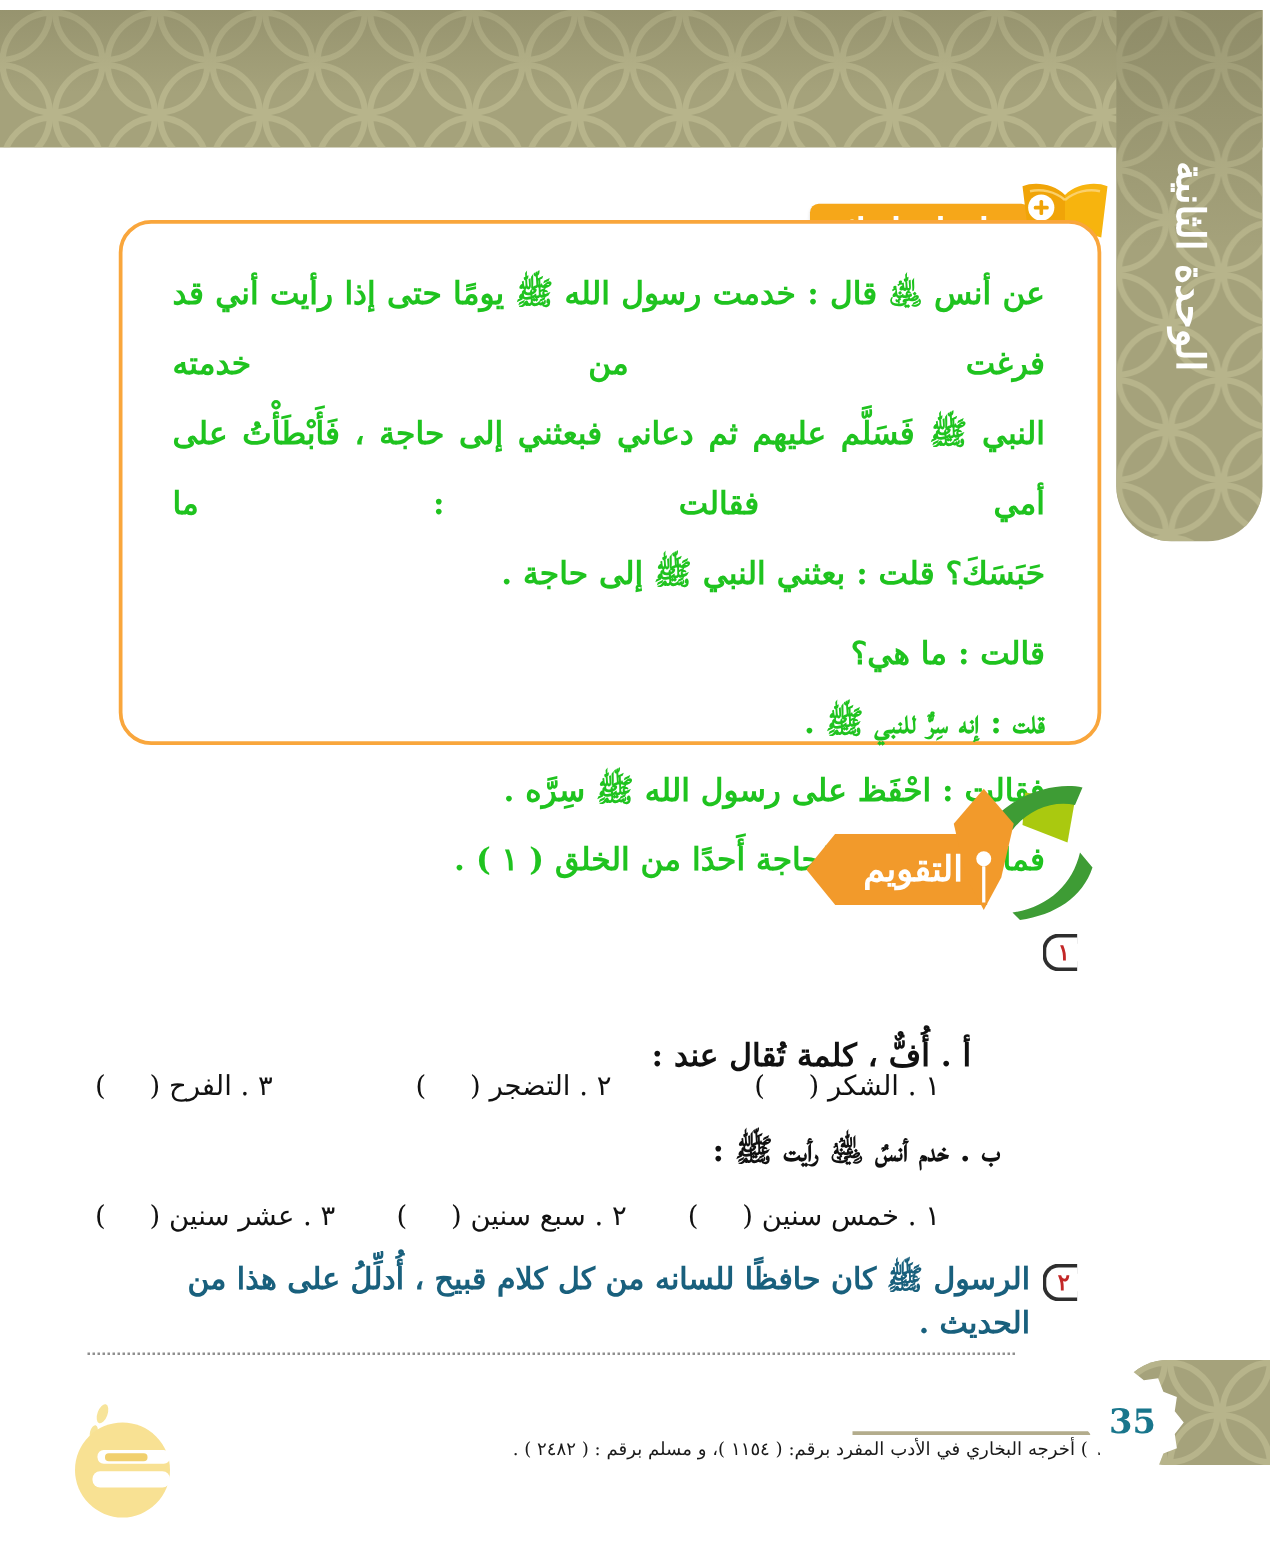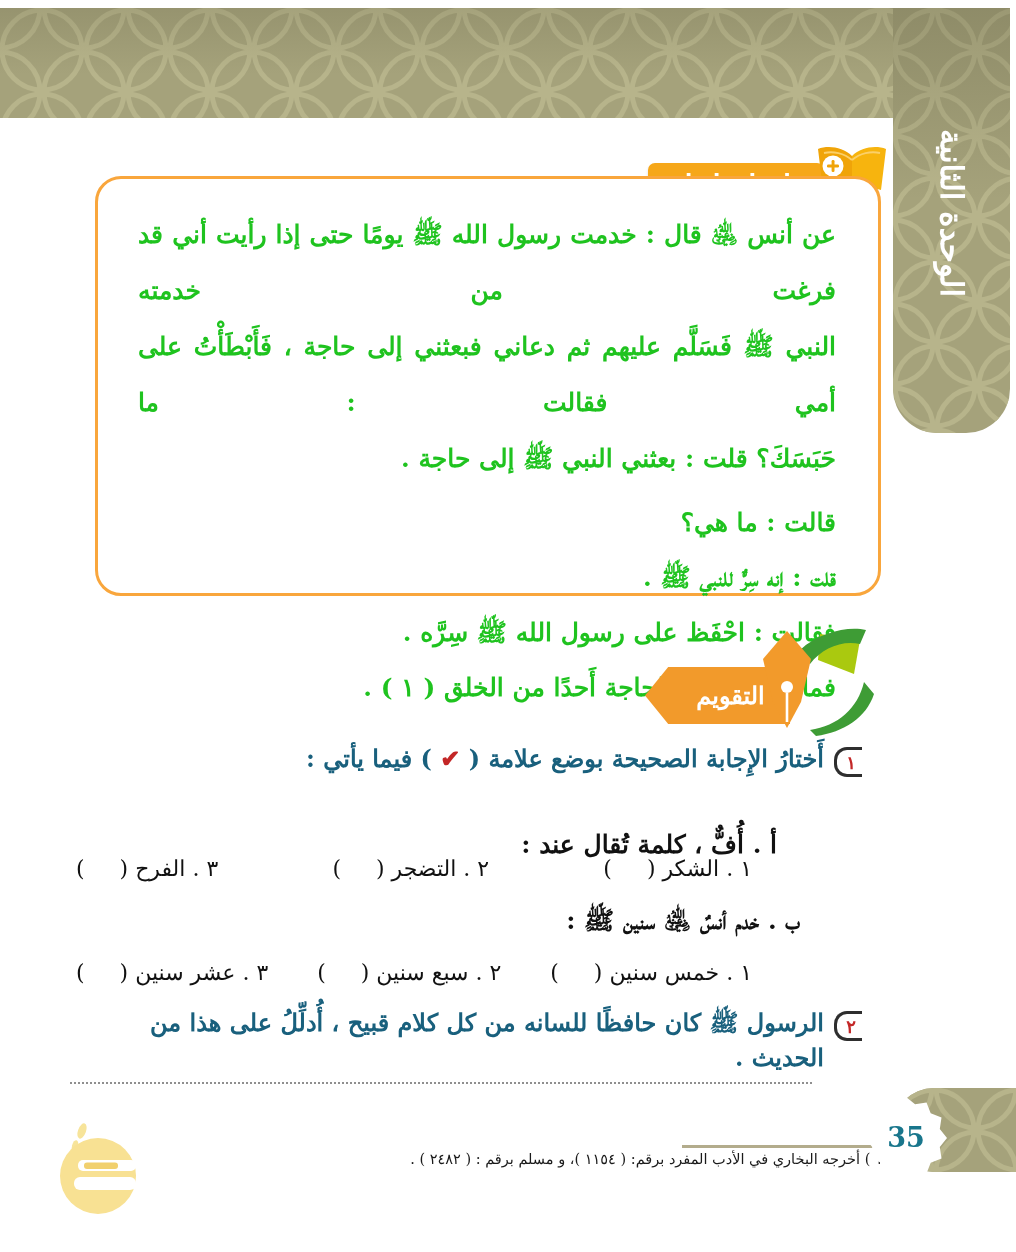--- a/index.html
+++ b/index.html
@@ -30,21 +30,21 @@
               padding:28px 42px 12px 40px;direction:rtl;}
   .hadith-line{font-weight:bold;font-size:25px;color:#1FC31F;text-align:right;line-height:56px;}
   .hadith-line.justify{text-align:justify;text-align-last:justify;}
   .hadith-line.tight{line-height:39px;margin-top:16px;}
 
   
   .assess-banner{position:absolute;left:645px;top:667px;width:145px;height:57px;background:#F29A2B;
                  clip-path:polygon(0 50%,16% 0,100% 0,100% 100%,16% 100%);
                  display:flex;align-items:center;justify-content:center;}
   .assess-banner span{color:#fff;font-family:Liberation Serif, serif;
-                      font-weight:bold;font-size:24px;padding-right:14px;margin-left:40px;}
+                      font-weight:bold;font-size:28px;padding-right:14px;margin-left:40px;}
   .swoosh-icon{position:absolute;left:782px;top:626px;}
   .nib-icon{position:absolute;left:756px;top:629px;}
 
   
   .q-row{position:absolute;display:flex;direction:rtl;align-items:flex-start;gap:10px;
          color:#19607D;font-weight:bold;font-size:24px;}
   .q1{top:744px;right:154px;}
   .q2{top:1008px;right:154px;width:750px;}
   .q-badge{flex:0 0 auto;width:22px;height:24px;margin-top:3px;border:3px solid #2e2e2e;border-right:none;
            border-radius:13px 0 0 13px;display:flex;align-items:center;justify-content:center;
@@ -136,31 +136,30 @@
   <svg class="nib-icon" width="62" height="102" viewBox="0 0 62 102">
     <polygon points="31,2 55,30 45,73 31,99 17,73 7,30" fill="#F29A2B"></polygon>
     <circle cx="31" cy="58" r="6" fill="#ffffff"></circle>
     <line x1="31" y1="64" x2="31" y2="93" stroke="#ffffff" stroke-width="2.6"></line>
   </svg>
 
   <div class="q-row q1">
     <span class="q-badge">
         <span>١</span>
       </span>
-    <span><span>أَختارُ الإِجابة الصحيحة بوضع علامة (</span> <span class="check">✔</span> <span>) فيما يأتي :</span></span>
   </div>
 
   <div class="sub-q sub-a">أ . أُفٌّ ، كلمة تُقال عند :</div>
   <div class="opts opts-a">
     <span>١ . الشكر (&nbsp;&nbsp;&nbsp;&nbsp;&nbsp;)</span>
     <span>٢ . التضجر (&nbsp;&nbsp;&nbsp;&nbsp;&nbsp;)</span>
     <span>٣ . الفرح (&nbsp;&nbsp;&nbsp;&nbsp;&nbsp;)</span>
   </div>
 
-  <div class="sub-q sub-b">ب . خدم أنسٌ ﵁ سنين ﷺ :</div>
+  <div class="sub-q sub-b">ب . خدم أنسٌ ﵁ رأيت ﷺ :</div>
   <div class="opts opts-b">
     <span>١ . خمس سنين (&nbsp;&nbsp;&nbsp;&nbsp;&nbsp;)</span>
     <span>٢ . سبع سنين (&nbsp;&nbsp;&nbsp;&nbsp;&nbsp;)</span>
     <span>٣ . عشر سنين (&nbsp;&nbsp;&nbsp;&nbsp;&nbsp;)</span>
   </div>
 
   <div class="q-row q2">
     <span class="q-badge">
         <span>٢</span>
       </span>

